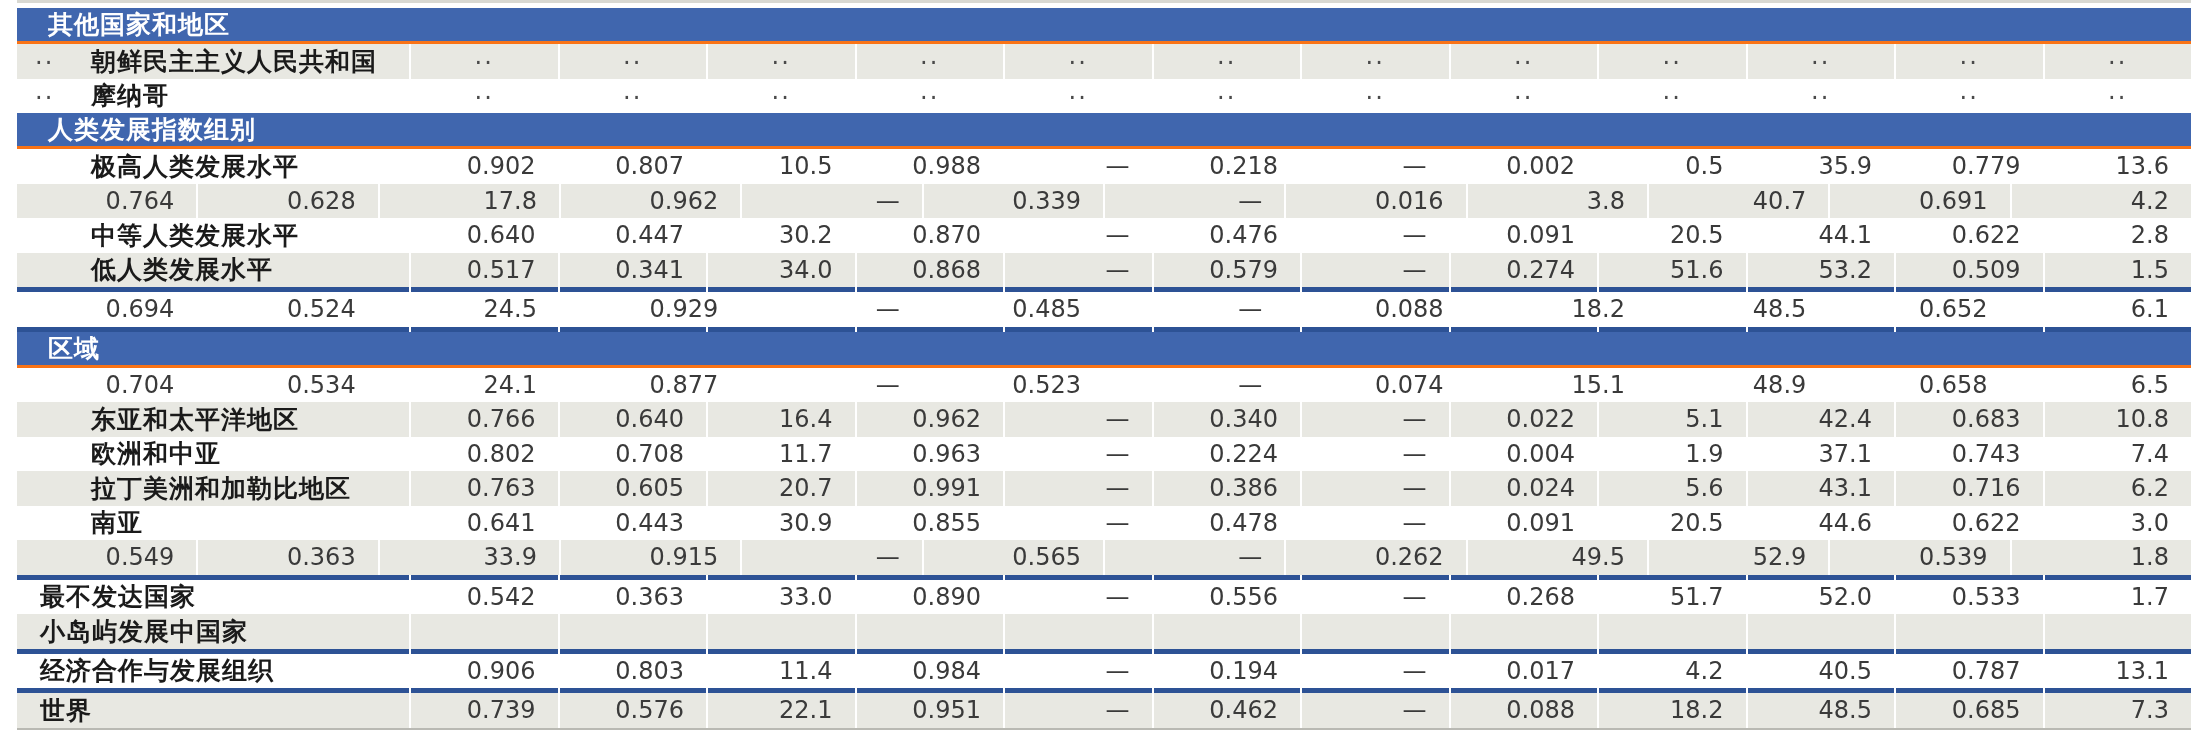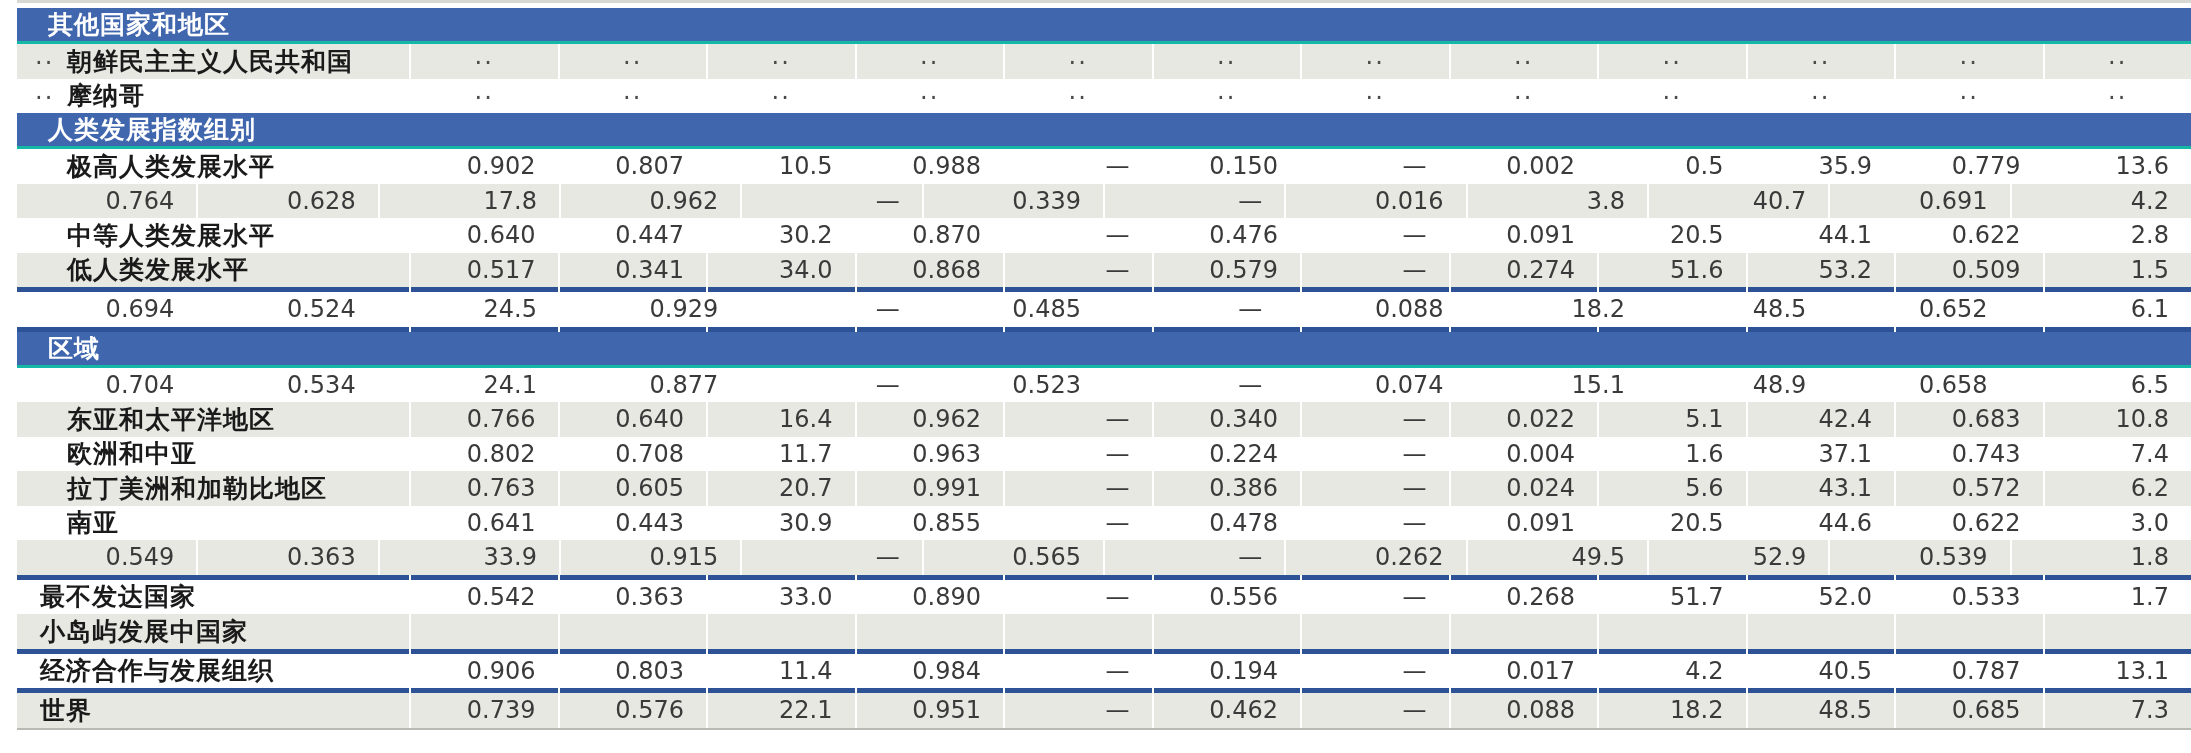--- a/index.html
+++ b/index.html
@@ -3,29 +3,29 @@
 <meta charset="utf-8">
 <style>
   html,body{margin:0;padding:0;background:#ffffff;}
   .page{
     position:relative;width:2191px;height:753px;background:var(--page-bg,#fff);
     font-family:"DejaVu Sans","Liberation Sans",sans-serif;overflow:hidden;
   }
   .top-artifact{position:absolute;left:17px;top:0;width:2174px;height:3px;background:var(--artifact,#d8d8d2);}
   .table{position:absolute;left:17px;top:8px;width:2174px;}
   .row{display:flex;width:2174px;box-sizing:border-box;}
-  .row.band{height:36px;background:var(--band,#4066ae);border-bottom:3px solid #14b8a6;align-items:center;}
+  .row.band{height:36px;background:var(--band,#4066ae);border-bottom:3px solid #f97316;align-items:center;}
   .band-label{color:#ffffff;font-weight:bold;font-size:25px;padding-left:31px;letter-spacing:1px;}
   .row.data{height:34.5px;}
   .row.stripe{background:var(--stripe,#e8e8e2);}
   .cell{box-sizing:border-box;height:100%;display:flex;align-items:center;}
   .label-cell{width:394px;position:relative;border-right:2px solid #fff;flex:0 0 394px;}
   .rank{position:absolute;left:18px;top:50%;transform:translateY(-68%);color:#4a4a4a;font-size:24px;letter-spacing:2px;}
   .label{font-size:25px;color:var(--label,#1a1a1a);font-weight:600;white-space:nowrap;letter-spacing:1px;}
-  .label.indent{margin-left:50px;}
+  .label.indent{margin-left:74px;}
   .label.flush{margin-left:23px;}
   .label.bold{font-weight:700;}
   .num{flex:1 1 0;justify-content:flex-end;padding-right:22px;border-right:2px solid #fff;
        font-size:24px;color:var(--num,#3a3a3a);white-space:nowrap;}
   .num:last-child{border-right:none;}
   .num.dots{justify-content:center;padding-right:0;padding-bottom:10px;letter-spacing:2px;color:#4a4a4a;}
   .row.sep{height:5px;}
   .sep .cell{background:var(--sepline,#2d5295);}
   .bottom-rule{width:2174px;height:2px;background:var(--rule,#b9b9b3);}
 </style>
@@ -79,21 +79,21 @@
       </div>
       <div class="row data">
         <div class="cell label-cell">
           <span class="label indent">极高人类发展水平</span>
         </div>
         <div class="cell num">0.902</div>
         <div class="cell num">0.807</div>
         <div class="cell num">10.5</div>
         <div class="cell num">0.988</div>
         <div class="cell num">—</div>
-        <div class="cell num">0.150</div>
+        <div class="cell num">0.218</div>
         <div class="cell num">—</div>
         <div class="cell num">0.002</div>
         <div class="cell num">0.5</div>
         <div class="cell num">35.9</div>
         <div class="cell num">0.779</div>
         <div class="cell num">13.6</div>
       </div>
       <div class="row data stripe">
         <div class="cell num">0.764</div>
         <div class="cell num">0.628</div>
@@ -225,40 +225,40 @@
           <span class="label indent">欧洲和中亚</span>
         </div>
         <div class="cell num">0.802</div>
         <div class="cell num">0.708</div>
         <div class="cell num">11.7</div>
         <div class="cell num">0.963</div>
         <div class="cell num">—</div>
         <div class="cell num">0.224</div>
         <div class="cell num">—</div>
         <div class="cell num">0.004</div>
-        <div class="cell num">1.6</div>
+        <div class="cell num">1.9</div>
         <div class="cell num">37.1</div>
         <div class="cell num">0.743</div>
         <div class="cell num">7.4</div>
       </div>
       <div class="row data stripe">
         <div class="cell label-cell">
           <span class="label indent">拉丁美洲和加勒比地区</span>
         </div>
         <div class="cell num">0.763</div>
         <div class="cell num">0.605</div>
         <div class="cell num">20.7</div>
         <div class="cell num">0.991</div>
         <div class="cell num">—</div>
         <div class="cell num">0.386</div>
         <div class="cell num">—</div>
         <div class="cell num">0.024</div>
         <div class="cell num">5.6</div>
         <div class="cell num">43.1</div>
-        <div class="cell num">0.572</div>
+        <div class="cell num">0.716</div>
         <div class="cell num">6.2</div>
       </div>
       <div class="row data">
         <div class="cell label-cell">
           <span class="label indent">南亚</span>
         </div>
         <div class="cell num">0.641</div>
         <div class="cell num">0.443</div>
         <div class="cell num">30.9</div>
         <div class="cell num">0.855</div>

